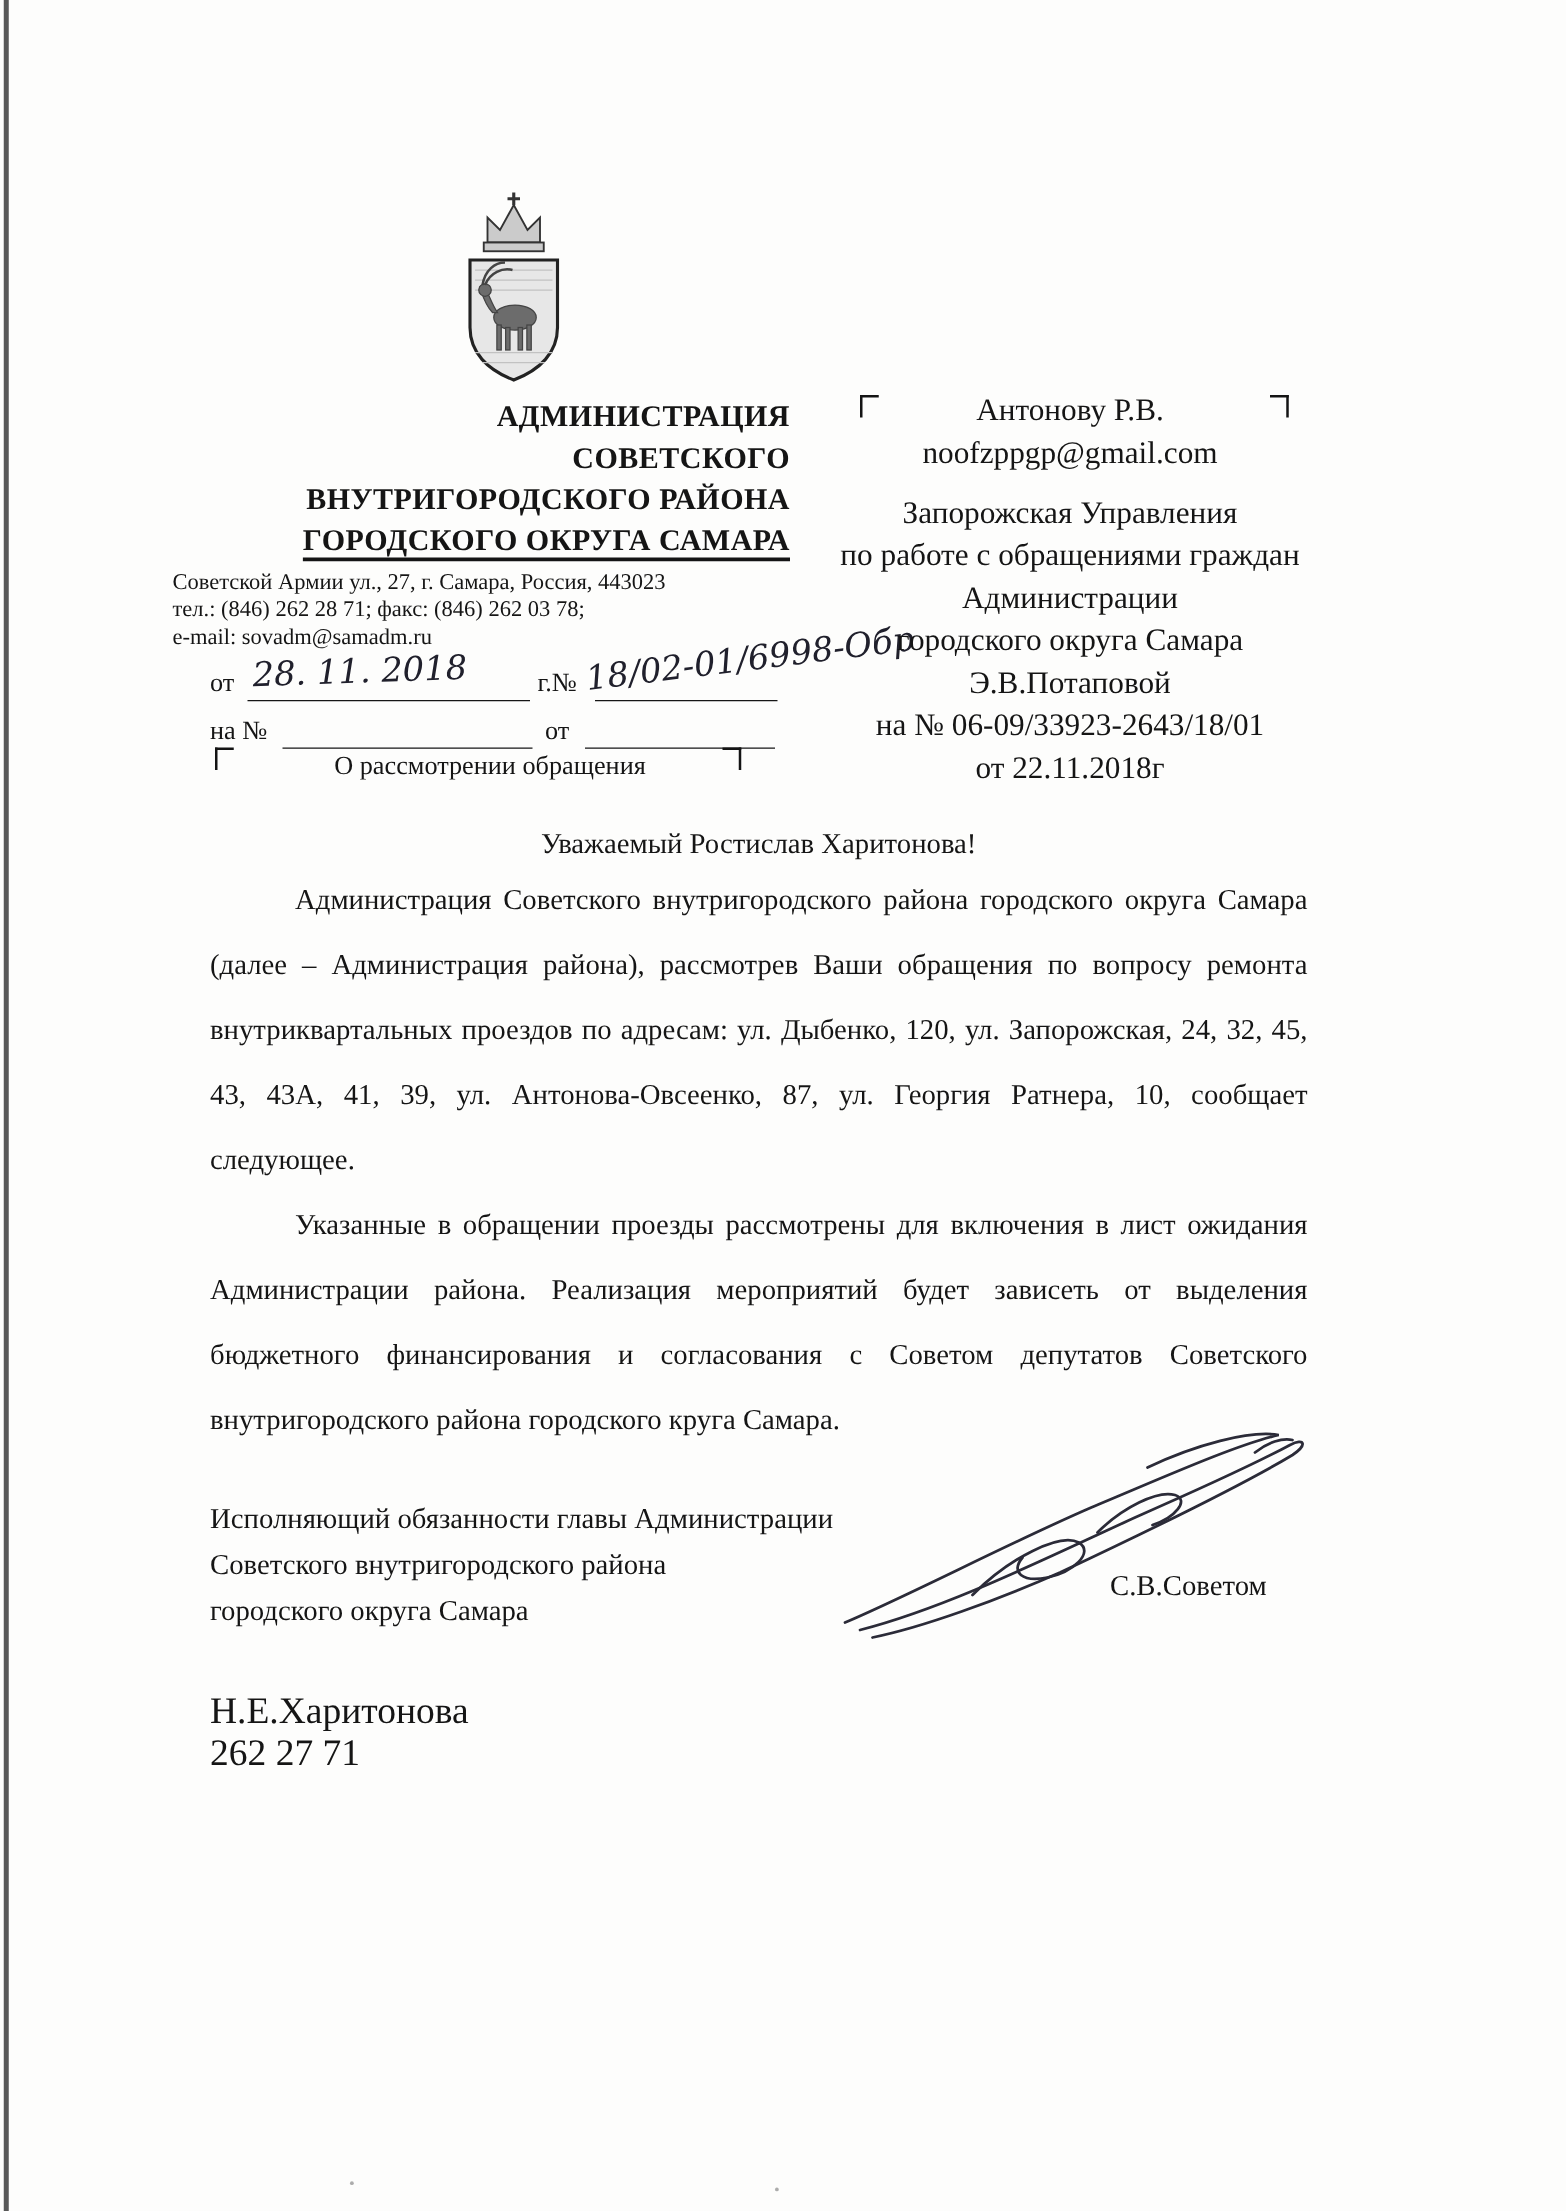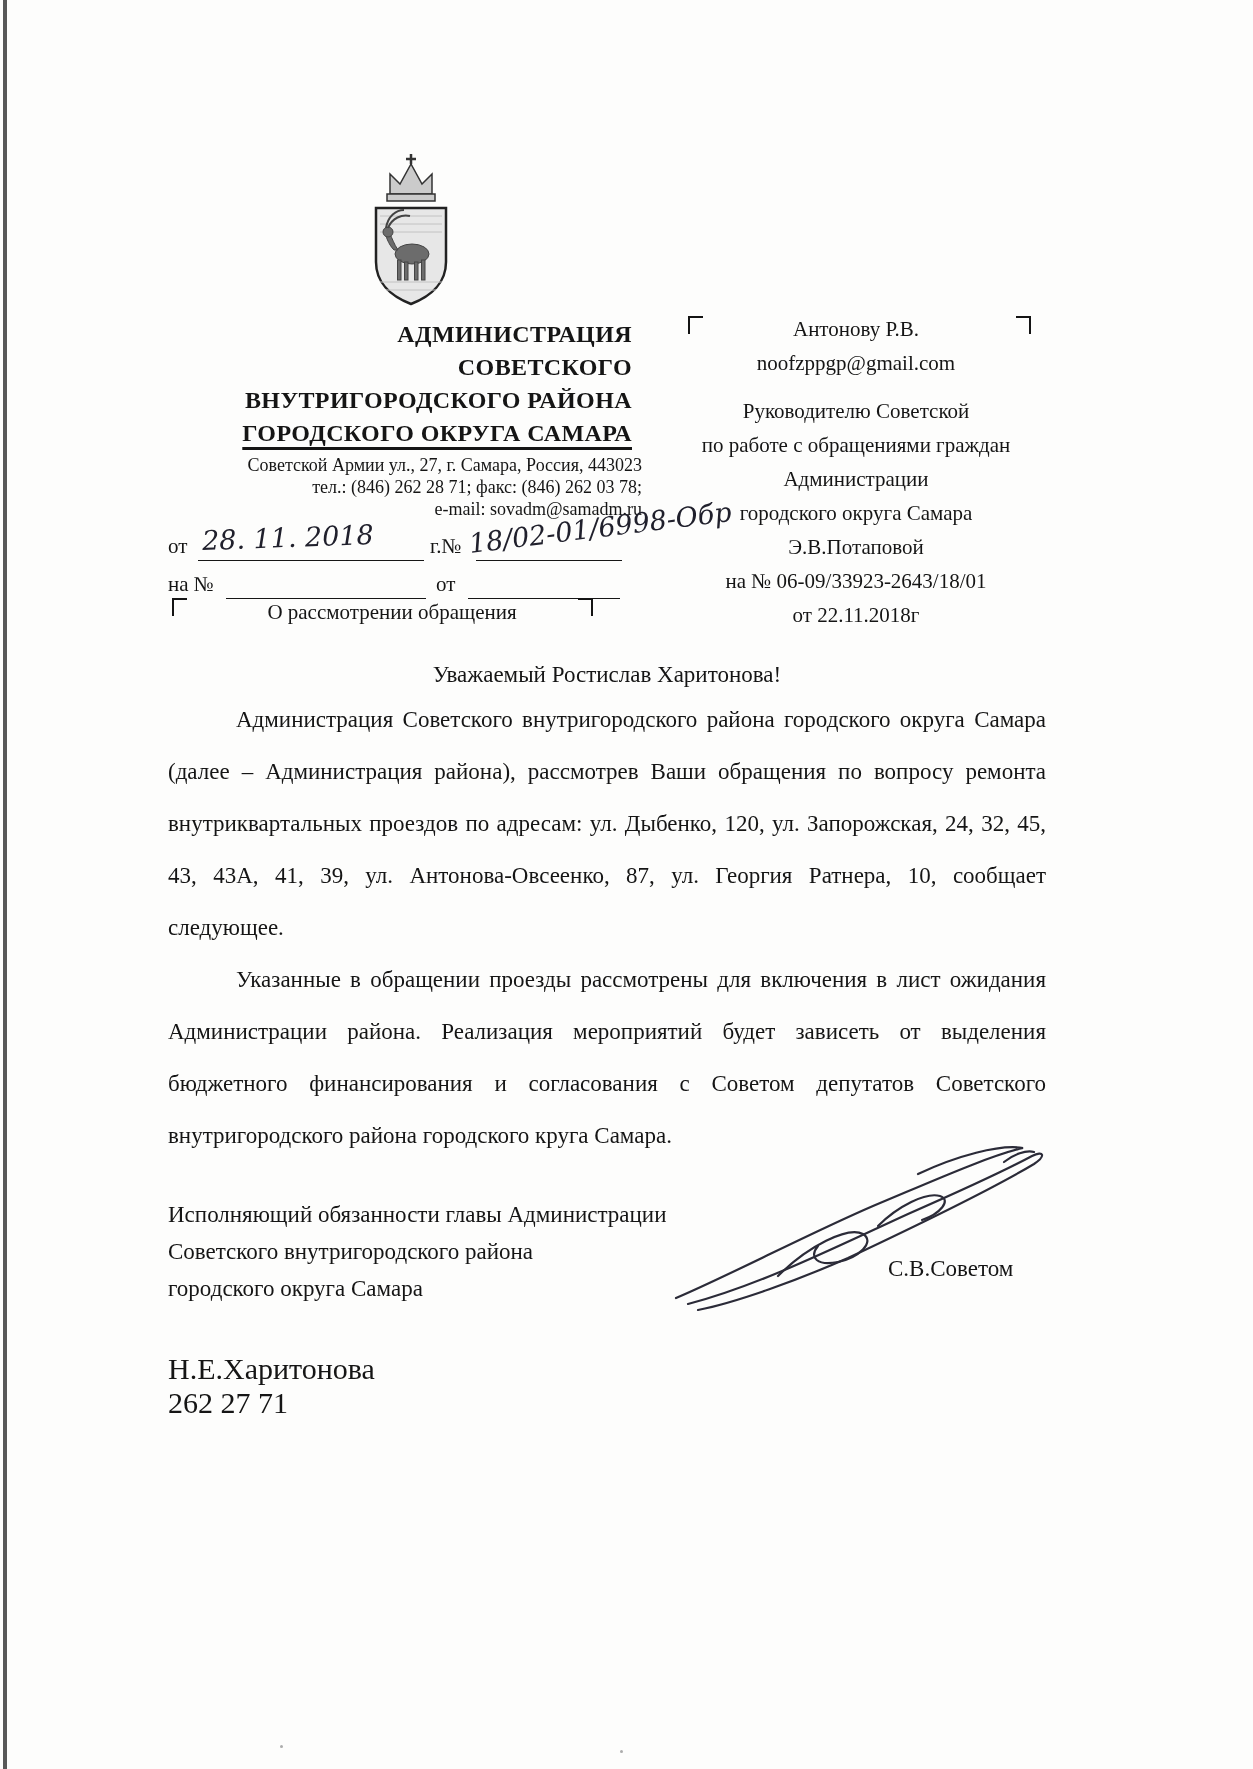--- a/index.html
+++ b/index.html
@@ -5,33 +5,33 @@
   html,body{margin:0;padding:0;background:#9a9a9a;}
   .page{position:relative;width:1253px;height:1769px;background:#fdfdfc;font-family:"Liberation Serif",serif;color:#151515;overflow:hidden;margin:0 auto;}
   .scan-edge{position:absolute;left:3px;top:0;width:4px;height:1769px;background:#2e2e2e;opacity:.8;}
   .speck{position:absolute;width:3px;height:3px;background:#777;border-radius:50%;opacity:.6;}
 
   .emblem{position:absolute;left:352px;top:150px;width:118px;height:162px;}
 
   .org{position:absolute;left:148px;top:318px;width:484px;text-align:right;font-weight:bold;font-size:24px;line-height:33px;letter-spacing:.4px;}
   .org .u{text-decoration:underline;text-decoration-thickness:2.5px;text-underline-offset:6px;}
 
-  .addr{position:absolute;left:138px;top:454px;width:504px;text-align:right;font-size:18px;line-height:22px;}
+  .addr{position:absolute;left:138px;top:454px;width:504px;text-align:left;font-size:18px;line-height:22px;}
 
   .flabel{position:absolute;font-size:21px;}
   .fline{position:absolute;border-bottom:1.6px solid #161616;height:0;}
   .hand{position:absolute;font-style:italic;font-size:27px;color:#20202c;white-space:nowrap;font-family:"DejaVu Serif",serif;}
 
   .cm{position:absolute;width:13px;height:16px;}
   .cm.l{border-left:2.2px solid #141414;border-top:2.2px solid #141414;}
   .cm.r{border-right:2.2px solid #141414;border-top:2.2px solid #141414;}
 
   .subject{position:absolute;left:202px;top:600px;width:380px;text-align:center;font-size:21px;}
 
-  .recipient{position:absolute;left:672px;top:312px;width:368px;text-align:center;font-size:21px;line-height:34px;}
+  .recipient{position:absolute;left:672px;top:312px;width:368px;text-align:center;font-size:25px;line-height:34px;}
   .recipient .gap{height:14px;}
 
   .salutation{position:absolute;left:168px;top:662px;width:878px;text-align:center;font-size:23px;}
   .body-text{position:absolute;left:168px;top:694px;width:878px;}
   .body-text p{font-size:23px;line-height:52px;text-align:justify;text-indent:68px;margin:0;}
 
   .sig-title{position:absolute;left:168px;top:1196px;width:650px;text-align:left;font-size:23px;line-height:37px;}
   .signer{position:absolute;left:888px;top:1256px;font-size:23px;}
   .autograph{position:absolute;left:658px;top:1126px;width:390px;height:200px;}
 
@@ -109,21 +109,21 @@
   <span class="cm l" style="left:172px;top:598px;"></span>
   <div class="subject">О рассмотрении обращения</div>
   <span class="cm r" style="left:578px;top:598px;"></span>
 
   <span class="cm l" style="left:688px;top:316px;"></span>
   <span class="cm r" style="left:1016px;top:316px;"></span>
   <div class="recipient">
     <div>Антонову Р.В.</div>
     <div>noofzppgp@gmail.com</div>
     <div class="gap"></div>
-    <div>Руководителю Советской</div>
+    <div>Запорожская Управления</div>
     <div>по работе с обращениями граждан</div>
     <div>Администрации</div>
     <div>городского округа Самара</div>
     <div>Э.В.Потаповой</div>
     <div>на № 06-09/33923-2643/18/01</div>
     <div>от 22.11.2018г</div>
   </div>
 
   <div class="salutation">Уважаемый Ростислав Харитонова!</div>
   <div class="body-text">

